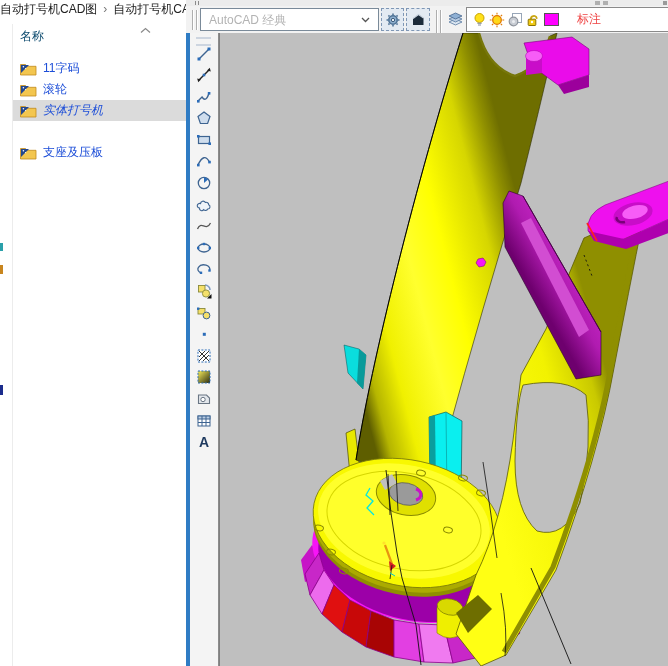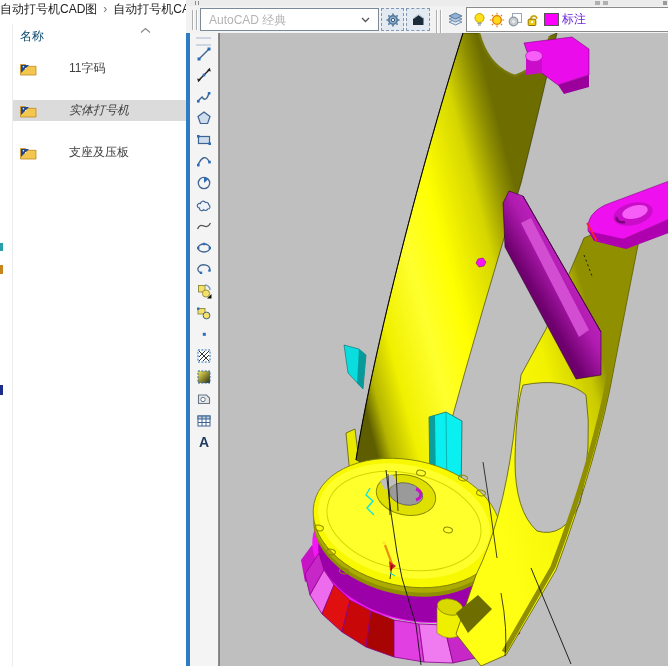--- a/index.html
+++ b/index.html
@@ -7,38 +7,38 @@
        font-family:"Liberation Sans","DejaVu Sans",sans-serif;-webkit-font-smoothing:antialiased;}
   .abs{position:absolute;}
   
   #explorer{left:0;top:0;width:190px;height:666px;background:#fff;}
   #breadcrumb{left:0;top:0;width:186px;height:18px;font-size:12px;color:#222;line-height:18px;white-space:nowrap;overflow:hidden;}
   #breadcrumb .crumb{cursor:default;}
   #breadcrumb .sep{color:#777;margin:0 6px;}
   #list-border{left:12px;top:24px;width:1px;height:642px;background:#ececec;}
   #col-header{left:20px;top:28px;font-size:12px;color:#0c4a6e;}
   #sort-caret{left:140px;top:27px;}
-  .row{position:absolute;left:13px;width:173px;height:21px;display:flex;align-items:center;font-size:12px;color:#404040;gap:26px;}
+  .row{position:absolute;left:13px;width:173px;height:21px;display:flex;align-items:center;font-size:12px;color:#1d4ed8;}
   .row.sel{background:#dbdbdb;font-style:italic;}
   .row .ic{width:17px;height:14px;margin-left:7px;margin-right:6px;flex:0 0 auto;}
   
   .frag{width:3px;}
   
   #top-sliver{left:186px;top:0;width:482px;height:6px;background:#ececec;border-bottom:1px solid #c6c6c6;}
   #tb-row{left:186px;top:6px;width:482px;height:27px;background:#f2f2f2;border-bottom:1px solid #9a9a9a;}
   .vgrip{position:absolute;width:1px;height:20px;background:#aeaeae;box-shadow:1px 0 0 #fff;}
   #ws-combo{left:200px;top:8px;width:177px;height:21px;background:#fff;border:1px solid #7a8a99;}
   #ws-combo .val{position:absolute;left:8px;top:3px;font-size:12px;color:#b3b3b3;}
   #ws-combo .chev{position:absolute;right:8px;top:8px;}
   .mini-btn{position:absolute;top:8px;height:21px;border:1px dashed #7f97b5;background:#e3eaf2;display:flex;align-items:center;justify-content:center;}
   #layers-btn{position:absolute;left:444px;top:8px;width:22px;height:22px;display:flex;align-items:center;justify-content:center;}
   #layer-field{left:466px;top:7px;width:202px;height:23px;background:#fff;border:1px solid #8a8a8a;display:flex;align-items:center;}
   #layer-field .st{margin-left:2px;flex:0 0 auto;display:block;}
   #layer-swatch{width:13px;height:11px;border:1px solid #555;margin-left:3px;}
-  #layer-name{font-size:12px;color:#6d28d9;margin-left:3px;white-space:nowrap;}
+  #layer-name{font-size:12px;color:#ef4444;margin-left:18px;white-space:nowrap;}
   
   #acad-accent{left:186px;top:33px;width:4px;height:633px;background:#2f7cc4;}
   #draw-toolbar{left:190px;top:33px;width:28px;height:633px;background:#f4f4f4;border-right:1px solid #8c8c8c;}
   #tb-grip{position:absolute;left:6px;top:4px;width:15px;height:5px;border-top:2px solid #cdd5e0;border-bottom:2px solid #cdd5e0;}
   #tools{position:absolute;left:0;top:12px;width:27px;display:flex;flex-direction:column;align-items:center;row-gap:4.6px;}
   .tool{width:19px;height:17px;display:flex;align-items:center;justify-content:center;cursor:pointer;}
   
   #viewport{left:219px;top:33px;width:449px;height:633px;background:#bfbfbf;border-left:1px solid #7f7f7f;box-sizing:border-box;}
 </style>
 </head>
@@ -55,20 +55,29 @@
   </svg>
 
   <div class="row" style="top:58px">
     <svg class="ic folder" viewBox="0 0 17 14">
         <path d="M0.5,2.5 h5 l1.5,1.8 h9 v8.7 h-15.5 z" fill="#f3c64f" stroke="#c08a1e" stroke-width="0.8"></path>
         <polygon points="1,3 9,3 1,11" fill="#23478f"></polygon>
         <circle cx="3.4" cy="4.8" r="0.8" fill="#fff"></circle>
         <circle cx="5.6" cy="6.6" r="0.6" fill="#fff"></circle>
       </svg>
     <span>11字码</span>
+    </div>
+  <div class="row" style="top:79px">
+    <svg class="ic" viewBox="0 0 17 14">
+        <path d="M0.5,2.5 h5 l1.5,1.8 h9 v8.7 h-15.5 z" fill="#f3c64f" stroke="#c08a1e" stroke-width="0.8"></path>
+        <polygon points="1,3 9,3 1,11" fill="#23478f"></polygon>
+        <circle cx="3.4" cy="4.8" r="0.8" fill="#fff"></circle>
+        <circle cx="5.6" cy="6.6" r="0.6" fill="#fff"></circle>
+      </svg>
+    <span>滚轮</span>
     </div>
   <div class="row sel" style="top:100px">
     <svg class="ic" viewBox="0 0 17 14">
         <path d="M0.5,2.5 h5 l1.5,1.8 h9 v8.7 h-15.5 z" fill="#f3c64f" stroke="#c08a1e" stroke-width="0.8"></path>
         <polygon points="1,3 9,3 1,11" fill="#23478f"></polygon>
         <circle cx="3.4" cy="4.8" r="0.8" fill="#fff"></circle>
         <circle cx="5.6" cy="6.6" r="0.6" fill="#fff"></circle>
       </svg>
     <span>实体打号机</span>
     </div>

